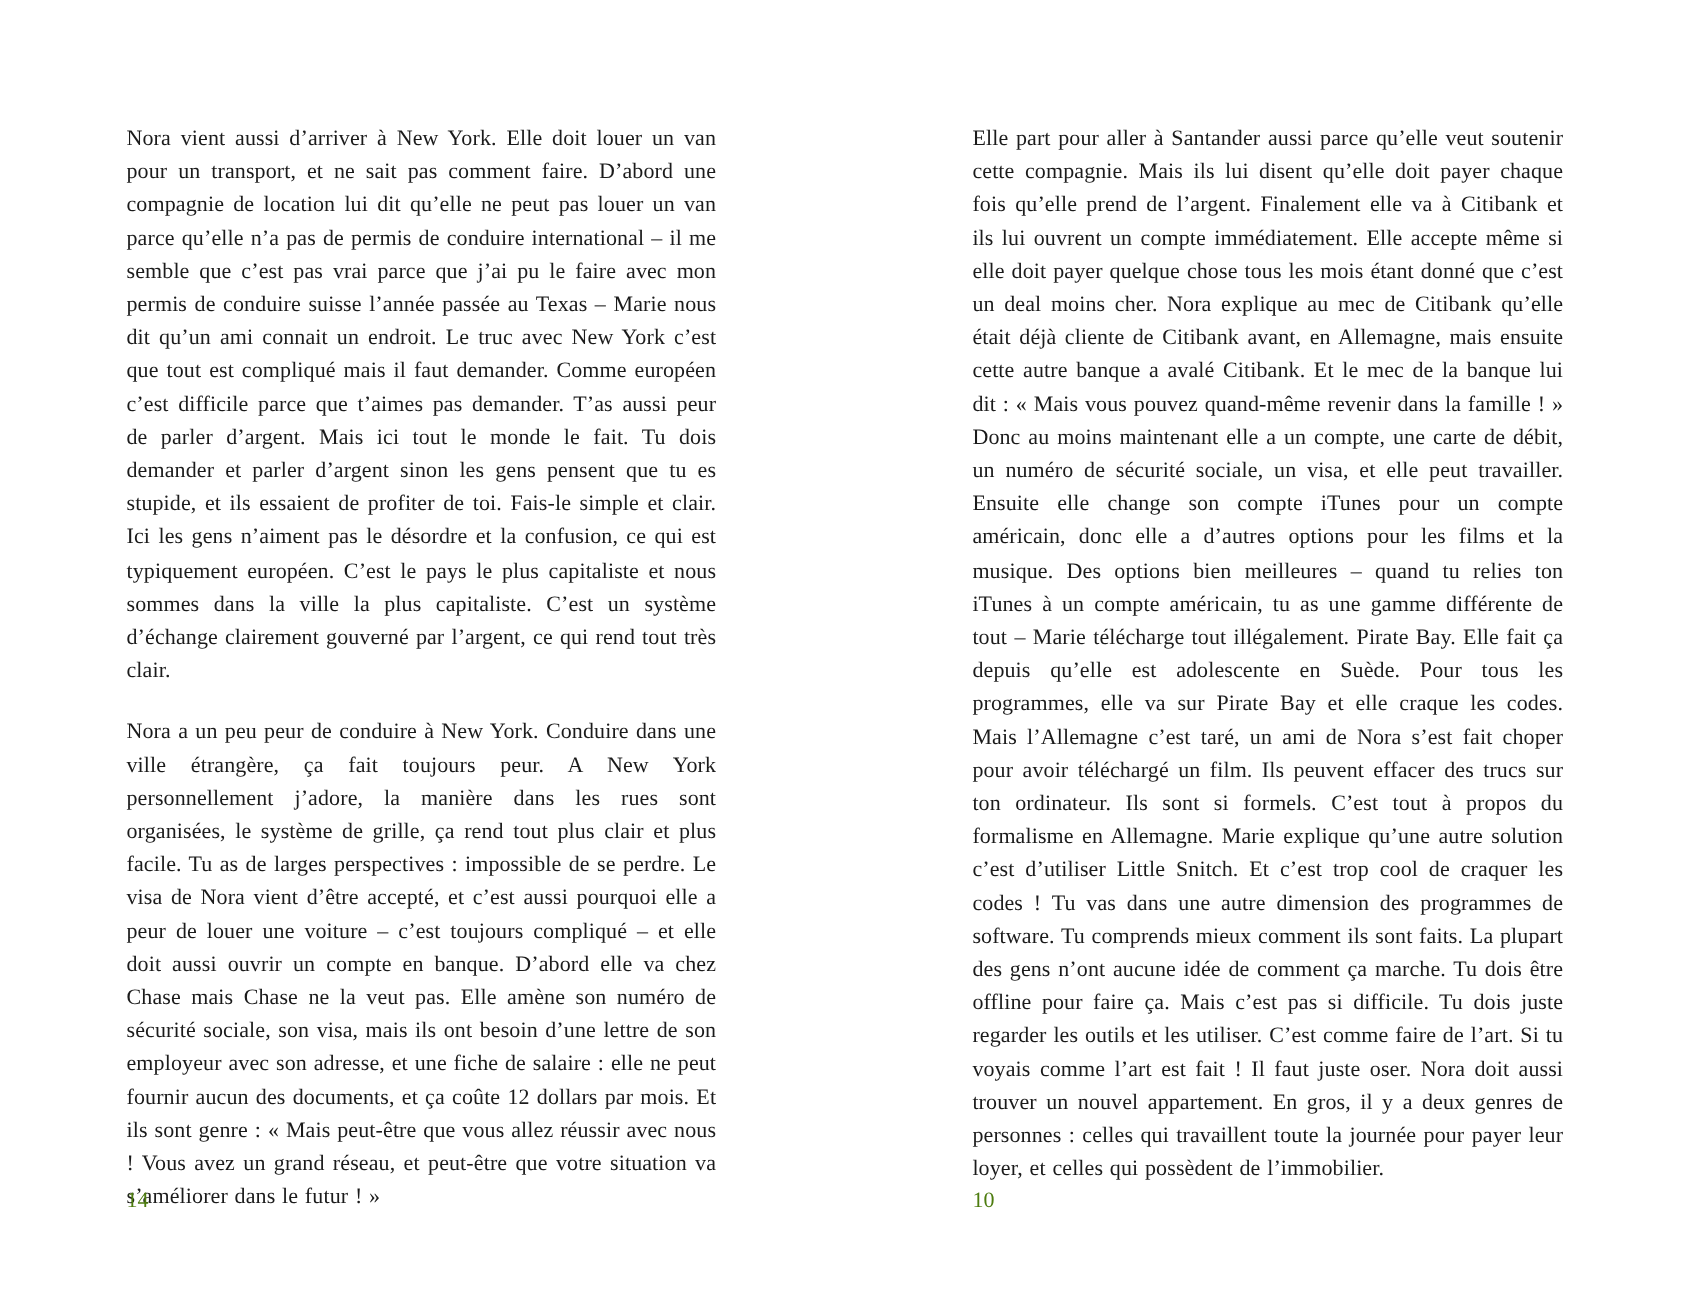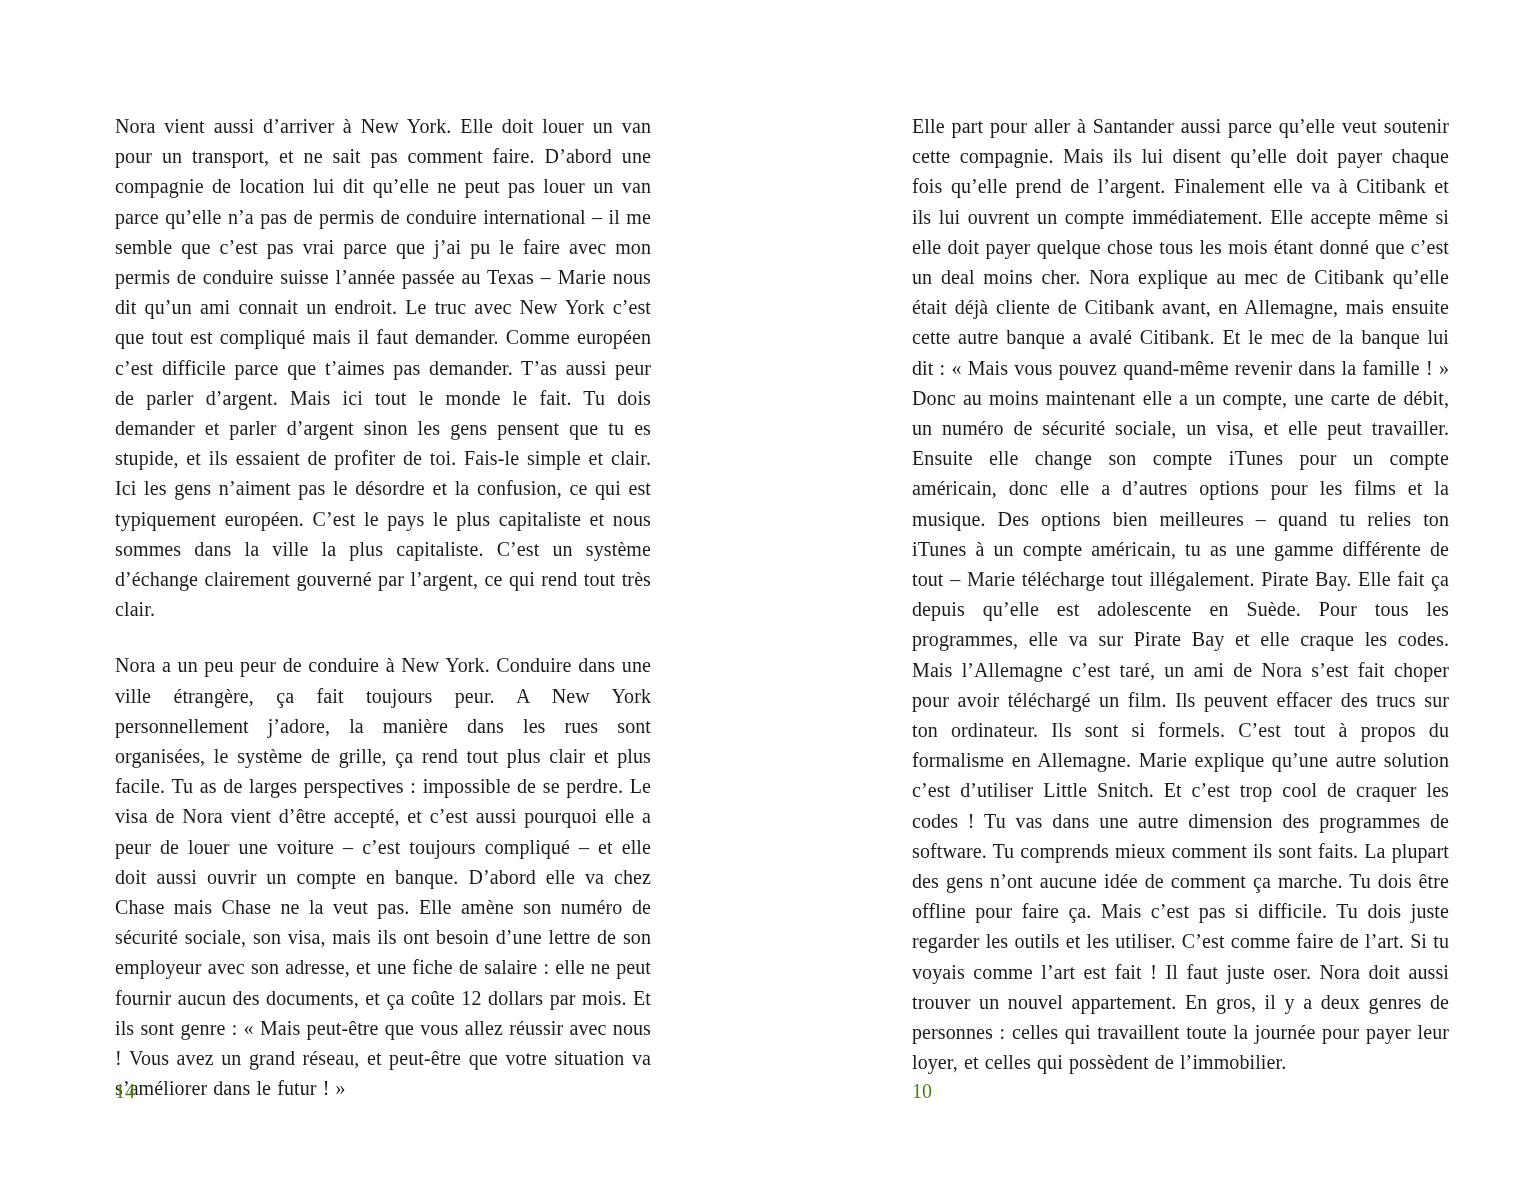--- a/index.html
+++ b/index.html
@@ -19,21 +19,21 @@
     width: 1387px;
     height: 1181px;
     background: #ffffff;
   }
   .page {
     position: absolute;
     top: 0;
     bottom: 0;
   }
   .page--left  { left: 115px; width: 536px; }
-  .page--right { left: 912px; width: 537px; }
+  .page--right { left: 884px; width: 537px; }
   .text-block {
     position: absolute;
     top: 111px;
     left: 0;
     right: 0;
   }
   .text-block p {
     margin: 0 0 26px 0;
     font-size: 20px;
     line-height: 30.2px;

